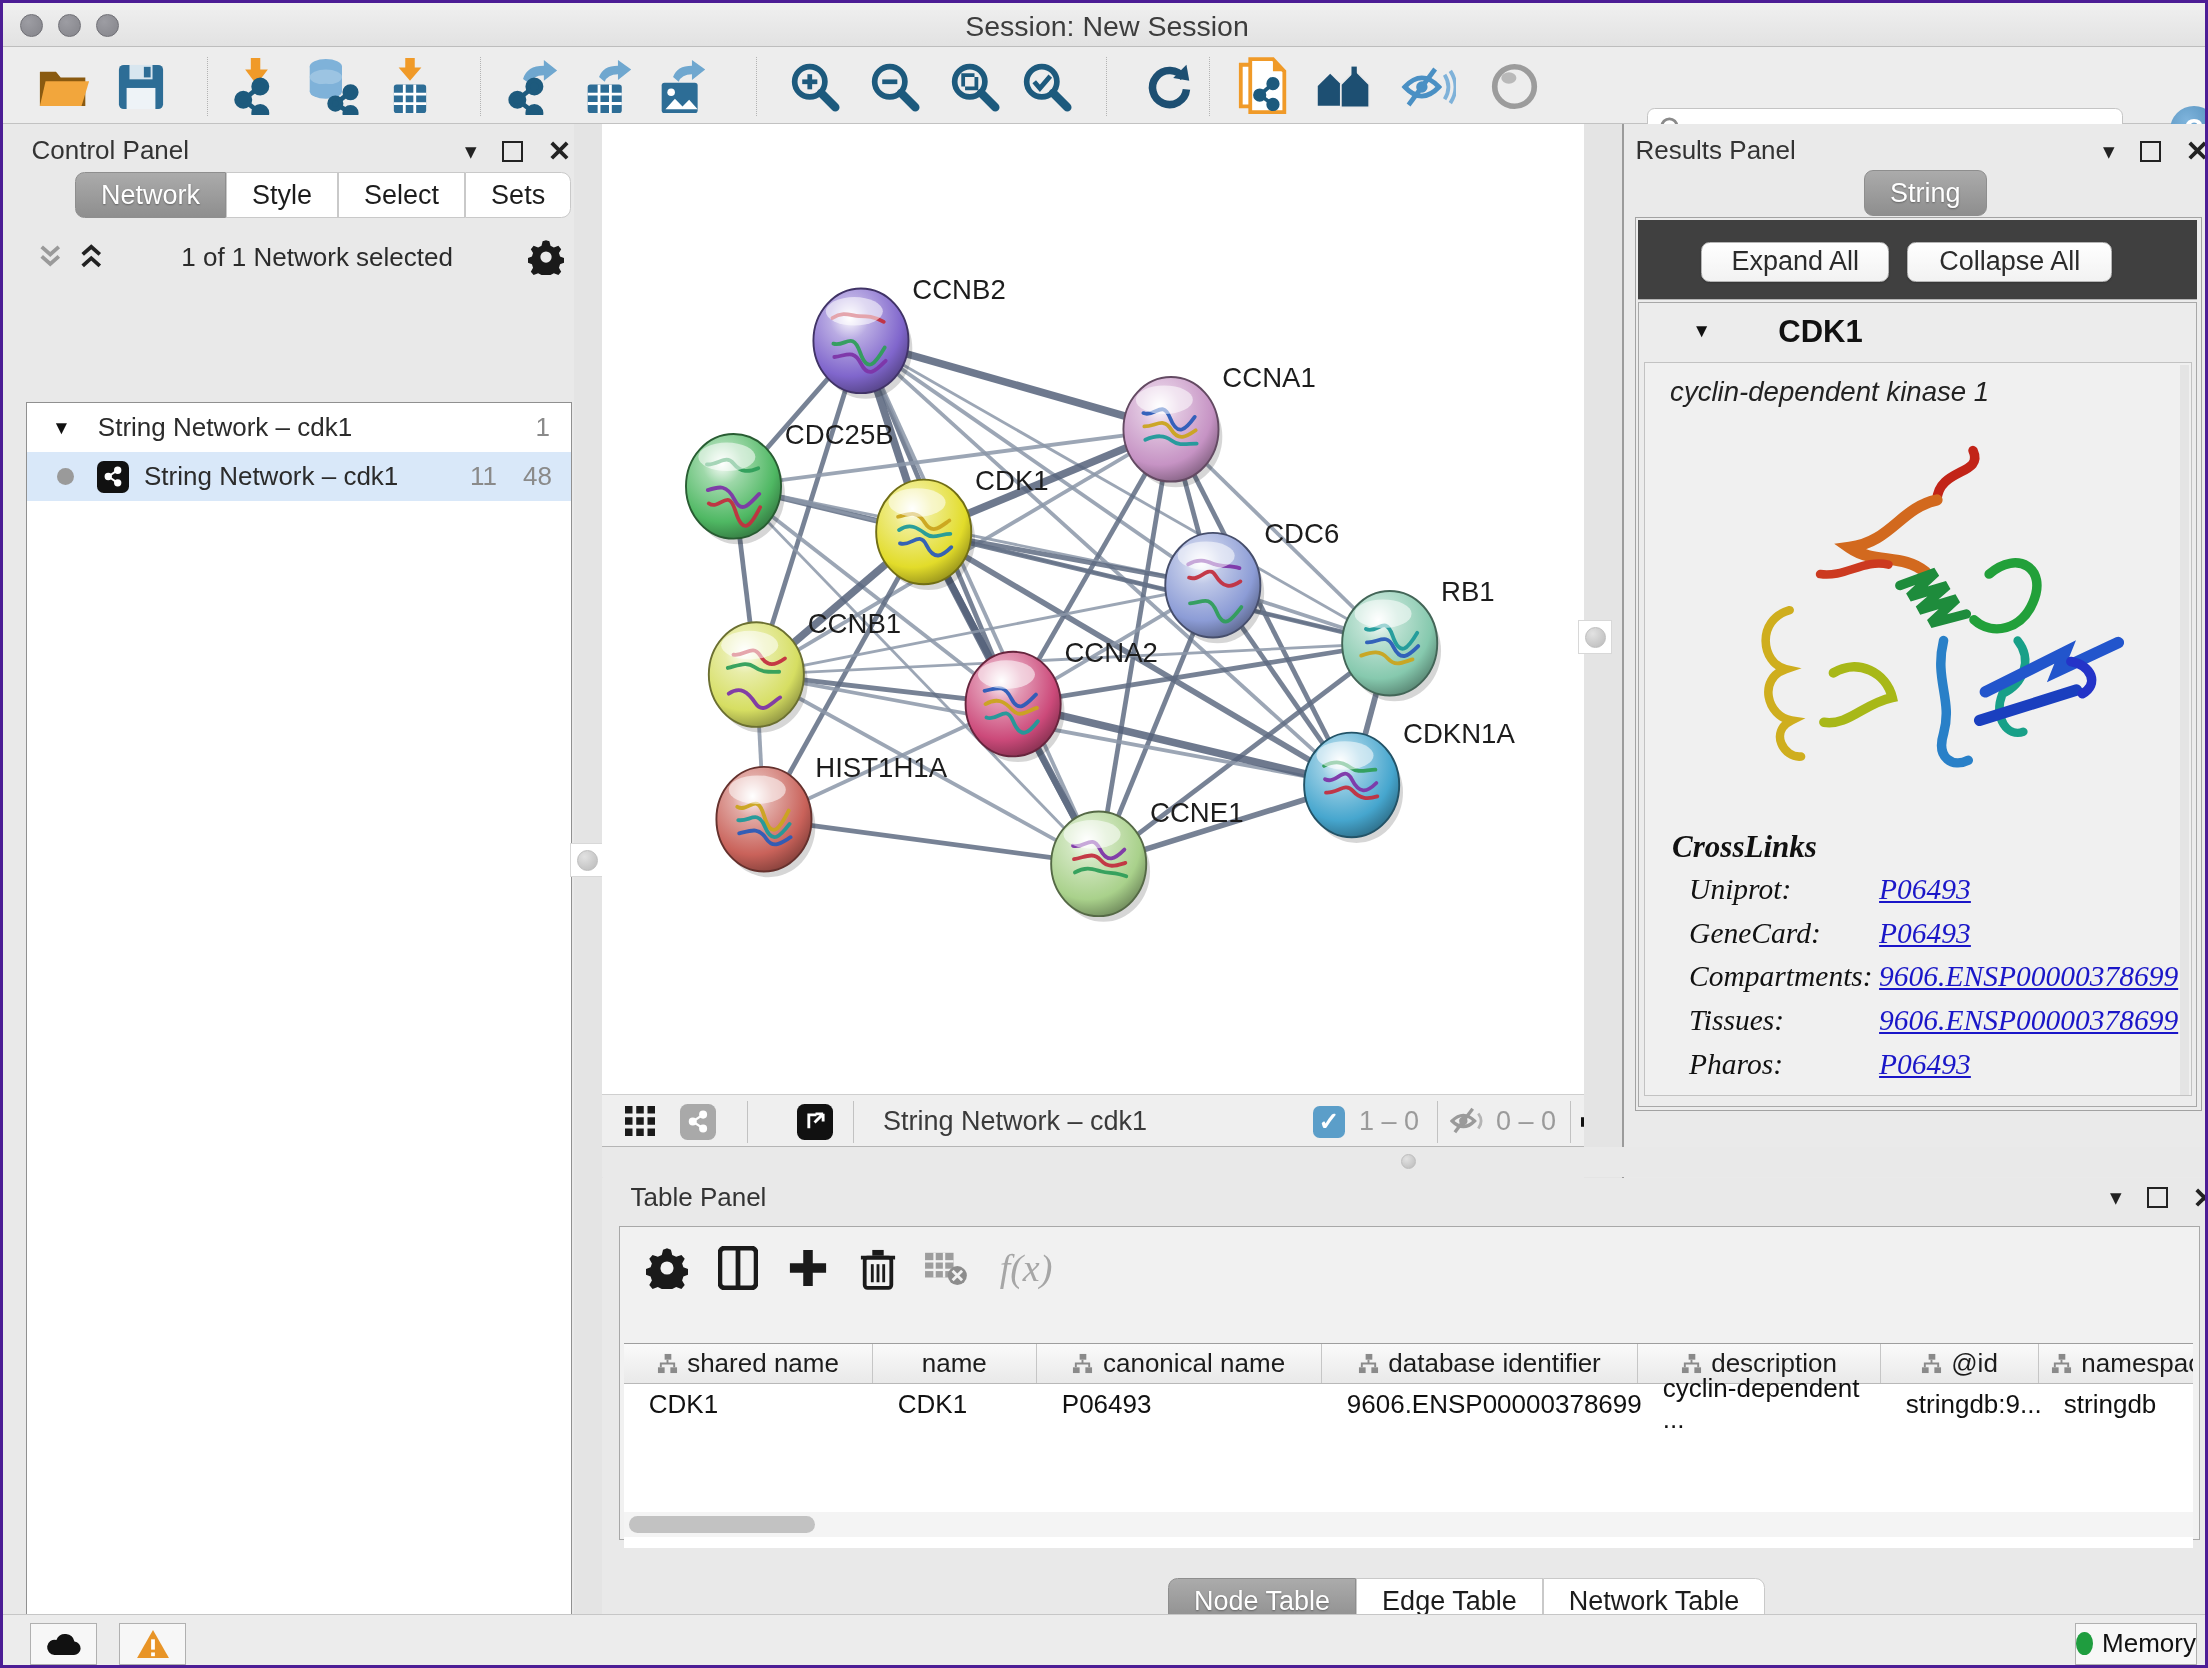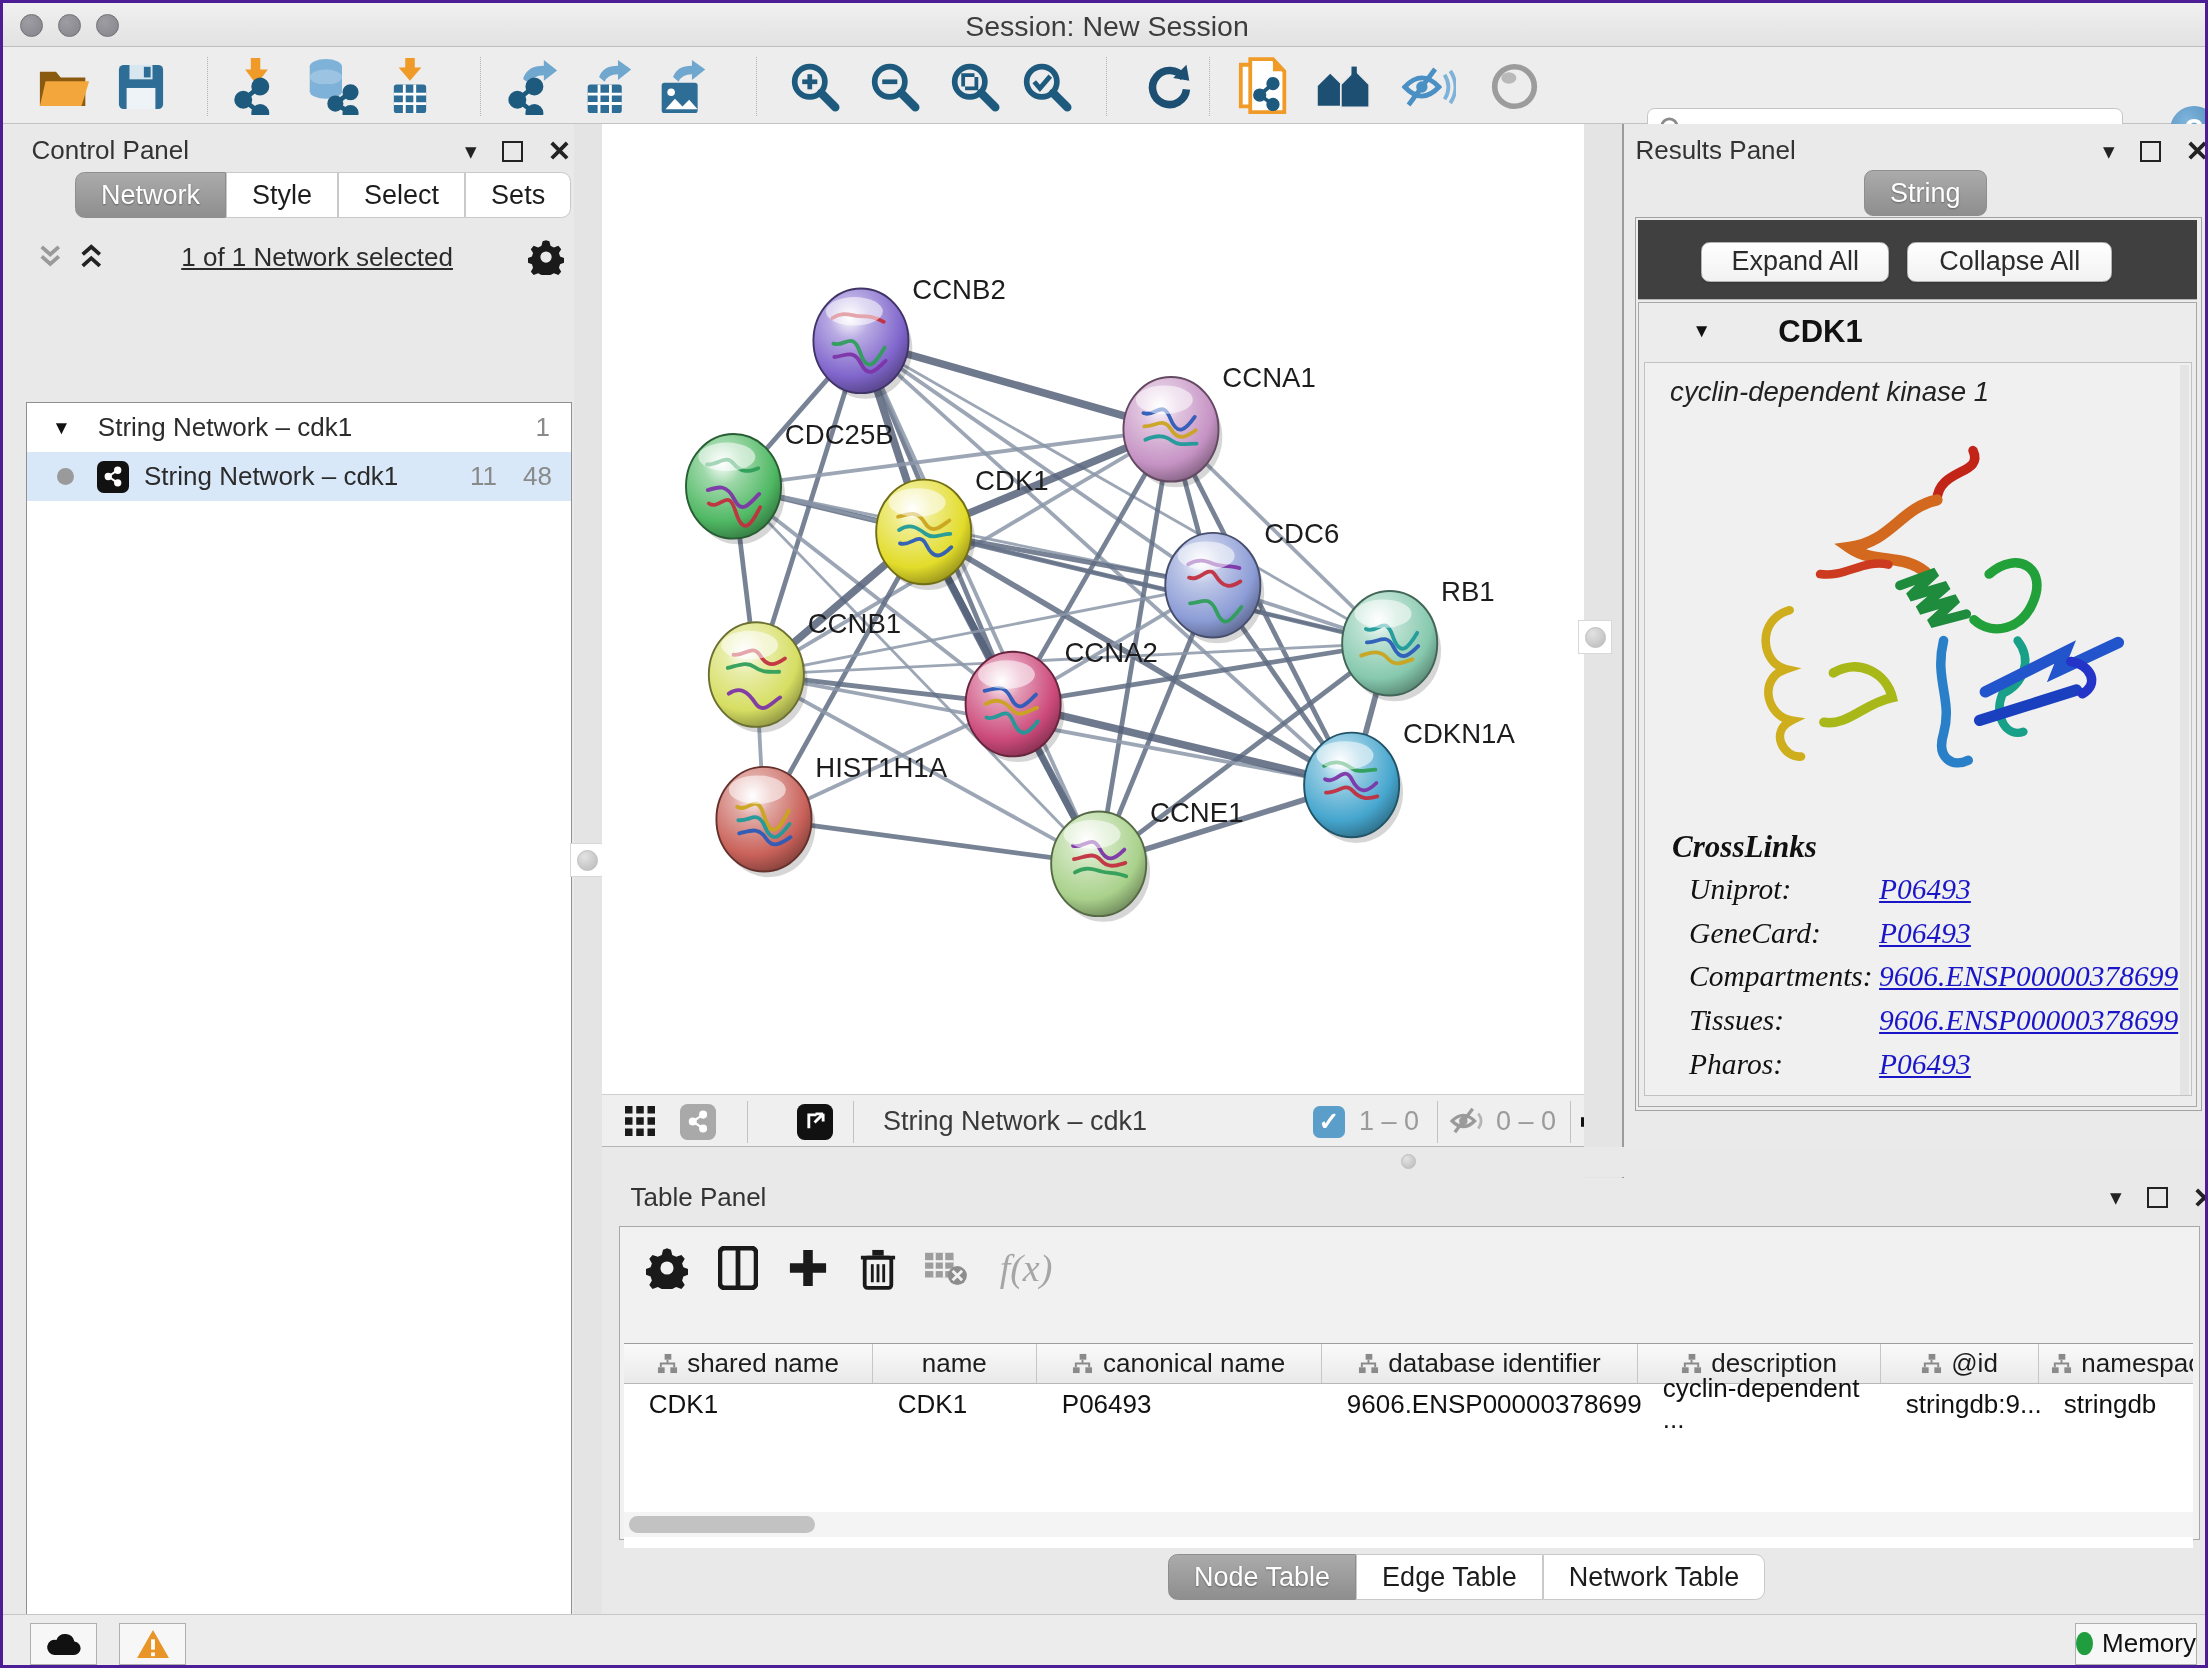--- a/index.html
+++ b/index.html
@@ -111,21 +111,21 @@
       overflow:hidden;border-top:1.9px solid #9e9e9e;margin-top:38px;}
   #tp-head{display:flex;height:40px;background:linear-gradient(#fafafa,#e9e9e9);
       border-bottom:1.9px solid #b8b8b8;}
   .th{display:flex;align-items:center;justify-content:center;gap:9.5px;font-size:26px;
       color:#1c1c1c;border-right:1px solid #c6c6c6;flex:none;}
   #tp-row{display:flex;height:40px;background:#fff;}
   .td{display:flex;align-items:center;padding-left:25px;font-size:26px;color:#111;flex:none;}
   .w0{width:249px}.w1{width:164px}.w2{width:285px}.w3{width:316px}.w4{width:243px}.w5{width:158px}.w6{width:190px}
   #tp-scroll{position:absolute;left:3.8px;top:285px;width:1569px;height:25px;background:#f4f4f4;}
   #tp-thumb{position:absolute;left:5.7px;top:3.8px;width:186px;height:17px;border-radius:8.6px;background:#c2c2c2;}
-  #tp-tabs{position:absolute;left:533px;top:376px;padding-left:33px;}
+  #tp-tabs{position:absolute;left:533px;top:400px;padding-left:33px;}
 
   
   #statusbar{left:0;top:1611px;width:2208px;height:57px;background:#ececec;border-top:1px solid #c6c6c6;}
   .sb-btn{position:absolute;top:7.6px;width:67px;height:42px;background:#f7f7f7;border:1.9px solid #b0b0b0;
       display:flex;align-items:center;justify-content:center;}
   #memory-btn{position:absolute;left:2072px;top:7.6px;width:122px;height:42px;background:#f7f7f7;
       border:1.9px solid #b0b0b0;display:flex;align-items:center;justify-content:center;gap:9.5px;
       font-size:26px;color:#111;}
   #memory-dot{width:23px;height:23px;border-radius:50%;}
   .tri{font-size:19px;color:#111;}
@@ -327,21 +327,21 @@
       <div class="tab">Select</div>
       <div class="tab">Sets</div>
     </div>
     <div class="abs" style="left:23px;top:112px;width:546px;height:42px;display:flex;align-items:center;">
       <svg width="28.5" height="28.5" viewBox="0 0 30 30" style="margin-left:9.5px">
           <path d="M6 4l9 8 9-8M6 14l9 8 9-8" fill="none" stroke="#9a9a9a" stroke-width="4"></path>
         </svg>
       <svg width="28.5" height="28.5" viewBox="0 0 30 30" style="margin-left:13.3px">
           <path d="M6 12l9-8 9 8M6 24l9-8 9 8" fill="none" stroke="#222" stroke-width="4"></path>
         </svg>
-      <div style="flex:1;text-align:center;font-size:26px;text-decoration:underline;">1 of 1 Network selected</div>
+      <div style="flex:1;text-align:center;font-size:26px;">1 of 1 Network selected</div>
       <svg width="36" height="36" viewBox="0 0 64 64" style="margin-right:7.6px">
           <path fill="#1a1a1a" d="M32 2l6 2 2 8 6 3 8-3 5 6-4 7 2 6 8 3v8l-8 3-2 6 4 7-5 6-8-3-6 3-2 8-6 2-6-2-2-8-6-3-8 3-5-6 4-7-2-6-8-3v-8l8-3 2-6-4-7 5-6 8 3 6-3 2-8z"></path>
           <circle cx="32" cy="32" r="10" fill="#e9e9e9"></circle>
         </svg>
     </div>
     <div id="cp-list">
       <div class="tree-row">
         <span class="tri" style="margin-left:25px">▼</span>
         <span style="margin-left:27px">String Network – cdk1</span>
         <span class="cnt" style="right:21px">1</span>

